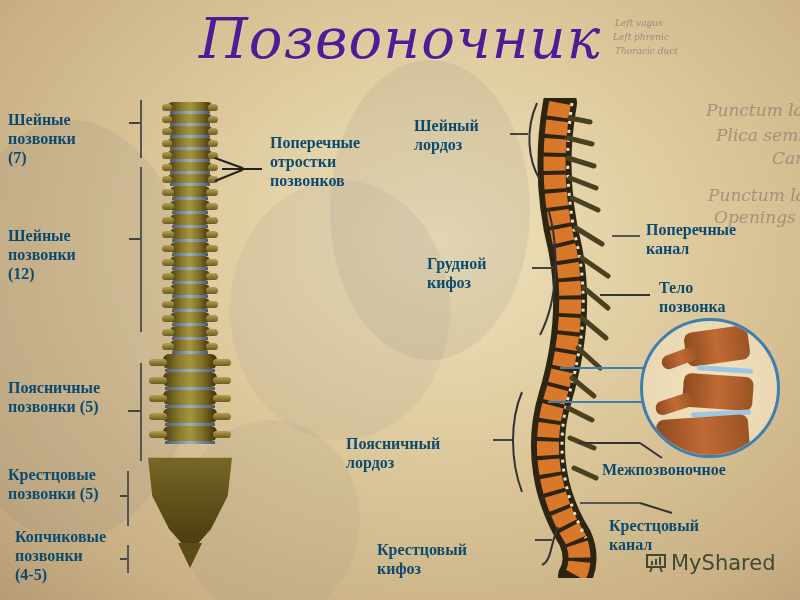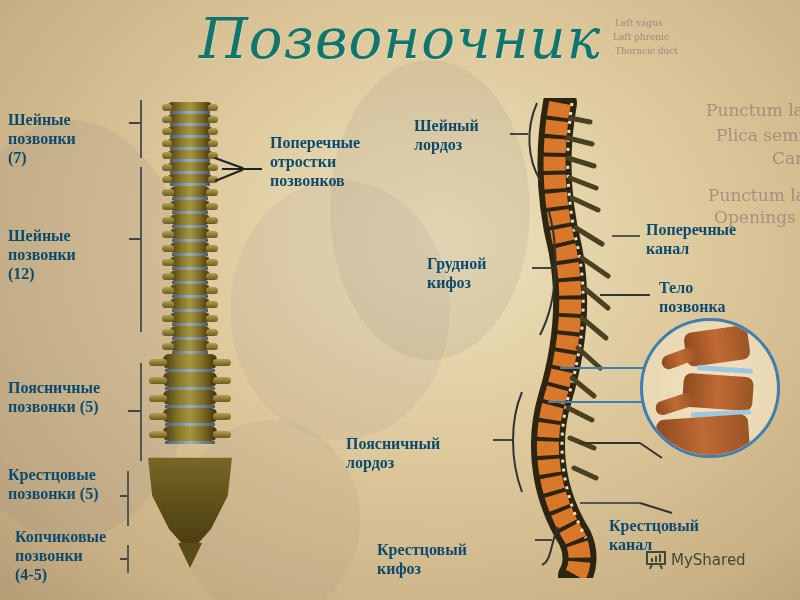--- a/index.html
+++ b/index.html
@@ -6,28 +6,28 @@
   body {
     width: 800px; height: 600px; overflow: hidden; position: relative;
     background: radial-gradient(ellipse at 55% 40%, #efe3bd 0%, #dcc79a 45%, #c9b085 80%, #b59c76 100%);
     font-family: "Liberation Serif", serif;
   }
   .bg-muscle {
     position: absolute; border-radius: 50%;
     background: rgba(150,140,130,0.18);
   }
   .bg-latin {
-    position: absolute; color: rgba(120,105,100,0.55);
+    position: absolute; font-style: italic; color: rgba(120,105,100,0.55);
     font-family: "DejaVu Serif", serif; font-size: 17px; white-space: nowrap;
   }
   .bg-latin.small { font-size: 9px; color: rgba(110,100,110,0.6); }
   .title {
     position: absolute; left: 0; width: 800px; top: 6px; text-align: center;
     font-family: "DejaVu Serif", serif; font-style: italic; font-size: 56px;
-    color: #0f766e; letter-spacing: 1px;
+    color: #4c1d95; letter-spacing: 1px;
     text-shadow: 1px 1px 0 rgba(255,255,255,0.2);
   }
   .label {
     position: absolute; font-weight: bold; font-size: 16px; line-height: 19px;
     color: #0c4a6e; font-family: "Liberation Serif", serif;
   }
   .bracket { position: absolute; border-left: 2px solid #555; }
   .tick { position: absolute; height: 0; border-top: 2px solid #444; }
   .leader { position: absolute; height: 0; border-top: 2px solid #222; transform-origin: left center; }
   .spine-front { position: absolute; left: 140px; top: 98px; width: 100px; height: 495px; }
@@ -60,21 +60,21 @@
     background: radial-gradient(circle at 50% 50%, #f1e2bf, #e6d4ad);
     overflow: hidden;
   }
   .inset-bone {
     position: absolute; border-radius: 8px;
     background: linear-gradient(90deg, #8e4a20, #c06a34 50%, #9a5424);
   }
   .inset-disc { position: absolute; height: 5px; background: #9ec6e3; border-radius: 2px; }
   .watermark {
     position: absolute; left: 646px; top: 551px; display: flex; align-items: center; gap: 5px;
-    color: #3f4a33; font-family: "DejaVu Sans", sans-serif; font-size: 15px; justify-content: flex-end;
+    color: #3f4a33; font-family: "DejaVu Sans", sans-serif; font-size: 21px; justify-content: flex-end;
   }
   .wm-icon { width: 20px; height: 18px; position: relative; }
 </style>
 </head>
 <body>
 
 <div class="bg-muscle" style="left:-60px;top:120px;width:260px;height:420px;"></div>
 <div class="bg-muscle" style="left:230px;top:180px;width:220px;height:260px;background:rgba(160,150,140,0.15);"></div>
 <div class="bg-muscle" style="left:330px;top:60px;width:200px;height:300px;background:rgba(140,130,120,0.14);"></div>
 <div class="bg-muscle" style="left:180px;top:420px;width:180px;height:200px;background:rgba(150,140,130,0.12);"></div>
@@ -309,20 +309,21 @@
 </div>
 <div class="label" style="left:646px;top:220px;">
   <div>Поперечные</div>
   <div>канал</div>
 </div>
 <div class="label" style="left:659px;top:278px;">
   <div>Тело</div>
   <div>позвонка</div>
 </div>
 <div class="label" style="left:602px;top:460px;">
+  <div>Межпозвоночное</div>
 </div>
 <div class="label" style="left:609px;top:516px;">
   <div>Крестцовый</div>
   <div>канал</div>
 </div>
 
 <div class="watermark">
   <svg class="wm-icon" viewBox="0 0 20 18" width="20" height="18">
     <rect x="1" y="1" width="18" height="12" fill="none" stroke="#3f4a33" stroke-width="2"></rect>
     <rect x="5" y="7" width="2" height="4" fill="#3f4a33"></rect>

